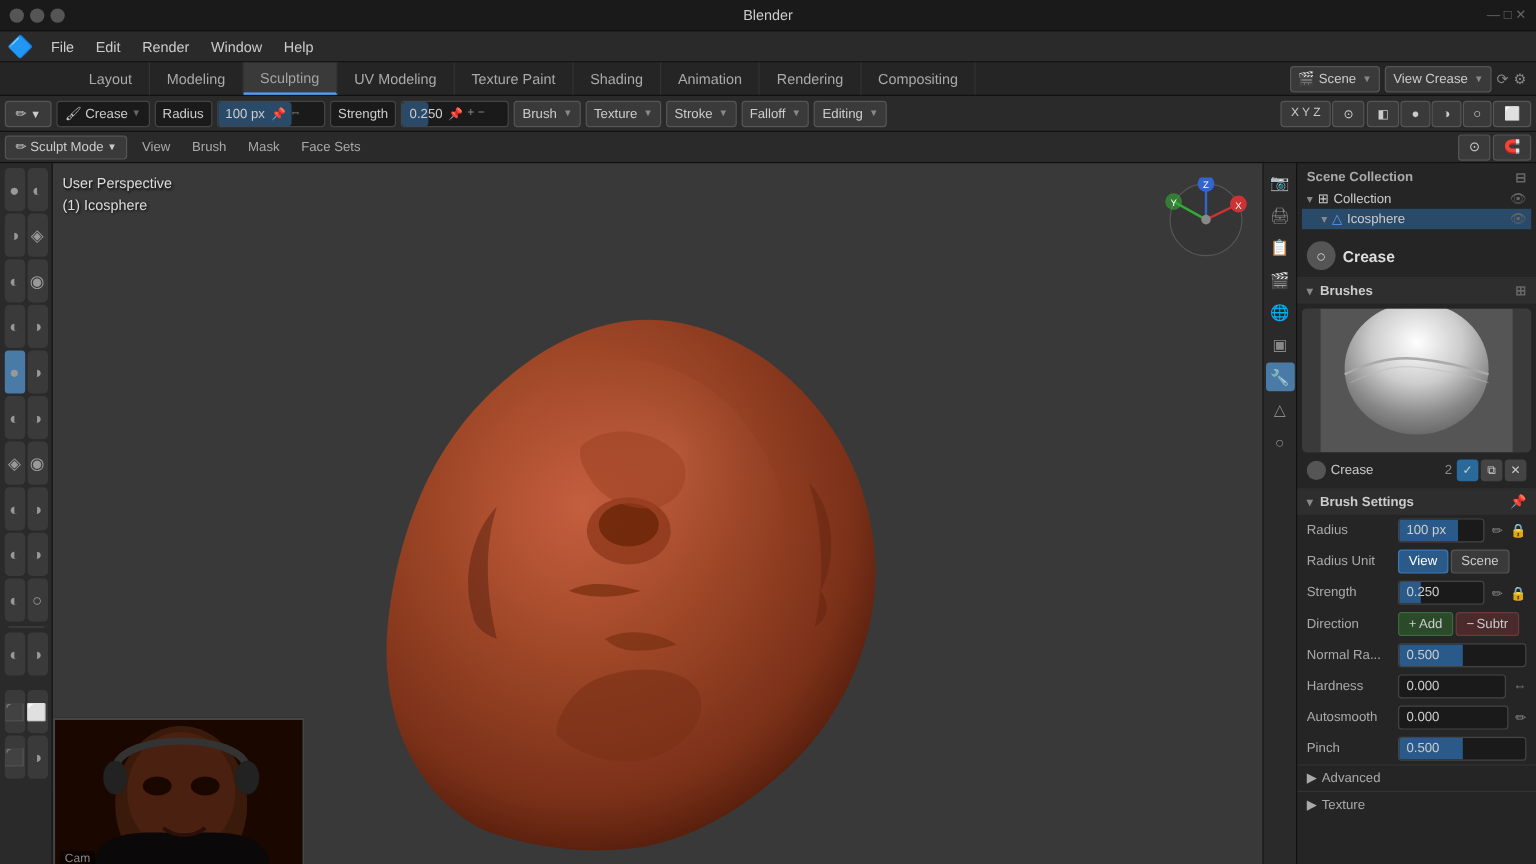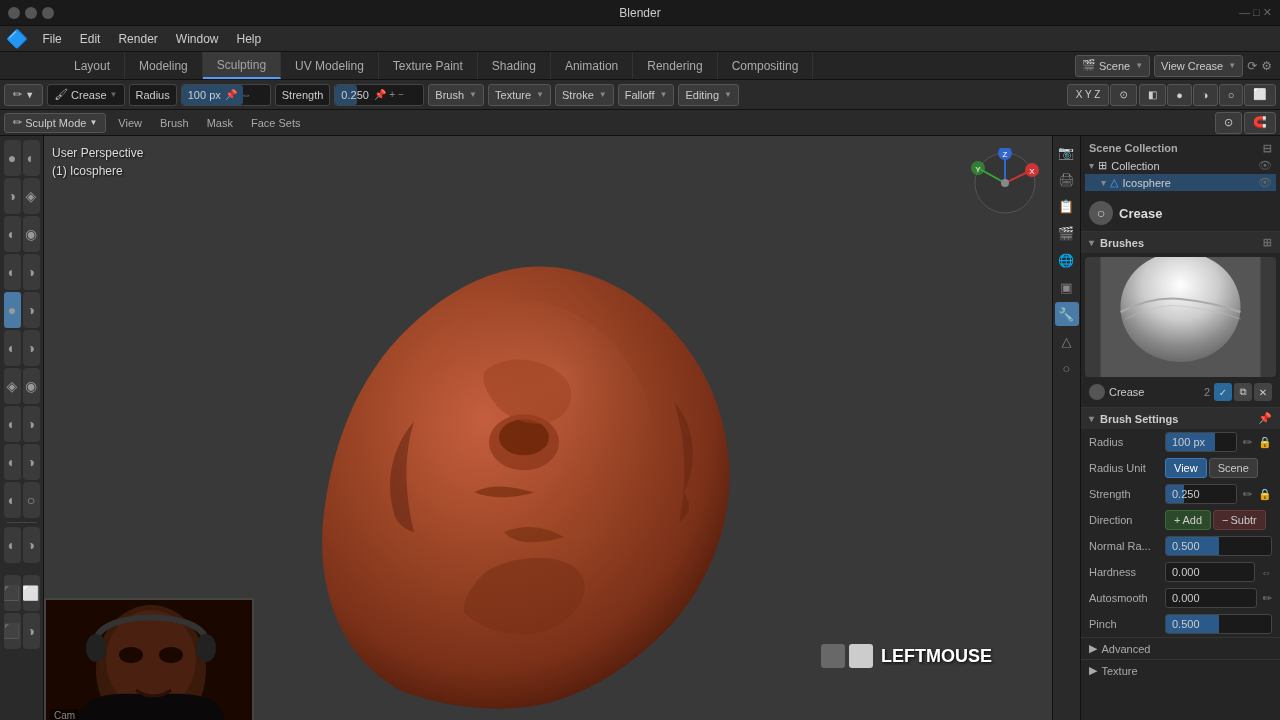--- a/index.html
+++ b/index.html
@@ -762,27 +762,20 @@
         <text x="8" y="24" text-anchor="middle" font-size="8" fill="white">Y</text>
 
         <line x1="35" y1="35" x2="35" y2="5" stroke="#3366cc" stroke-width="2"></line>
         <circle cx="35" cy="5" r="7" fill="#3366cc"></circle>
         <text x="35" y="9" text-anchor="middle" font-size="8" fill="white">Z</text>
 
         <circle cx="35" cy="35" r="4" fill="#888"></circle>
       </svg>
     </div>
 
-    <div class="mouse-indicator">
-      <div class="mouse-icons">
-        <div style="width:24px;height:24px;background:#888;border-radius:3px;opacity:0.6;"></div>
-        <div style="width:24px;height:24px;background:#ccc;border-radius:3px;"></div>
-      </div>
-      <span class="mouse-label">LEFTMOUSE</span>
-    </div>
 
     <div class="webcam">
       <div class="webcam-inner">
         
         <svg width="210" height="130" viewBox="0 0 210 130" xmlns="http://www.w3.org/2000/svg">
           <rect width="210" height="130" fill="#1a0800"></rect>
 
           <ellipse cx="105" cy="160" rx="80" ry="60" fill="#111"></ellipse>
 
           <ellipse cx="105" cy="70" rx="55" ry="65" fill="#3a1a0a"></ellipse>

